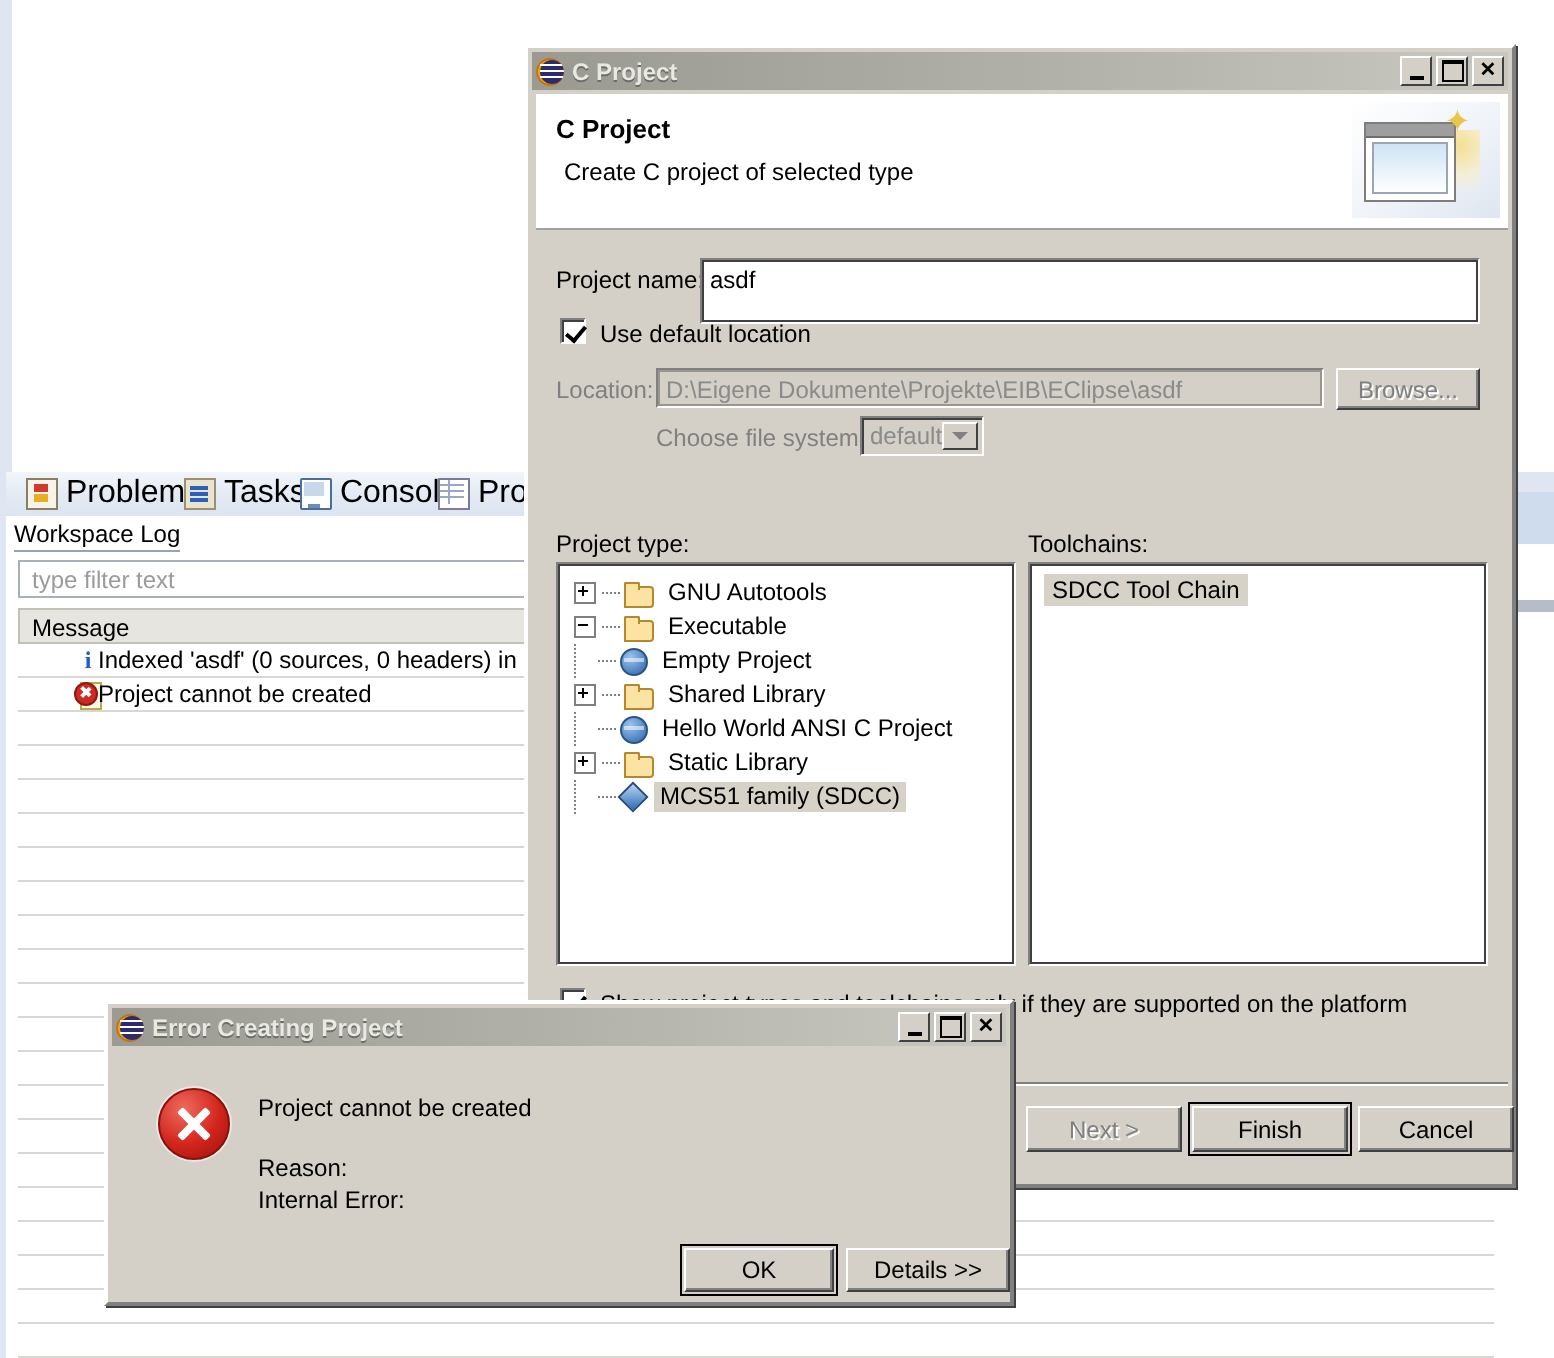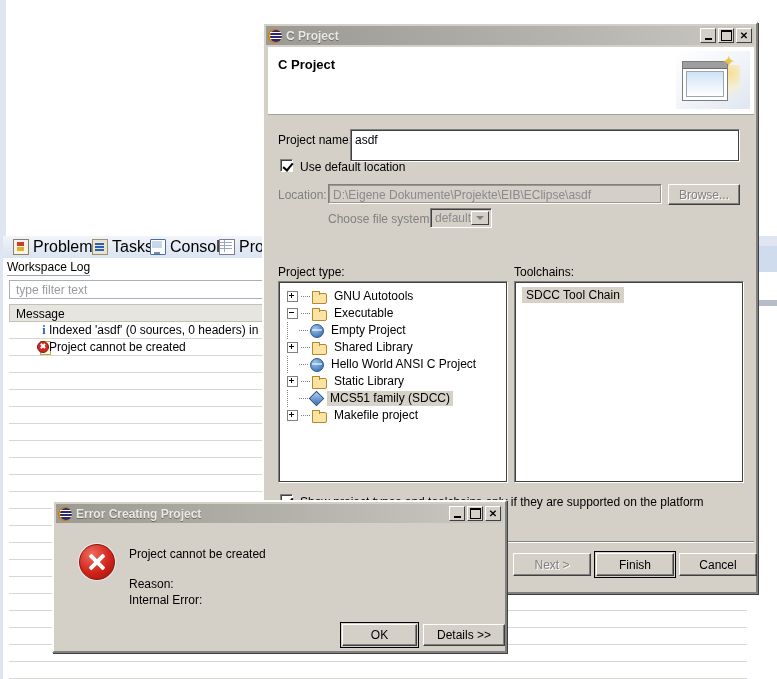--- a/index.html
+++ b/index.html
@@ -395,20 +395,21 @@
           <span class="g"></span>
         </span>
       <span class="tbtn cls">
           <span class="g"></span>
         </span>
     </span>
   </div>
 
   <div class="wz-banner">
     <div class="wz-h1">C Project</div>
+    <div class="wz-sub">Create C project of selected type</div>
     <div class="wz-img">
       <div class="sparkle"></div>
       <div class="winbox">
           <div class="winbar"></div>
           <div class="winpane"></div>
         </div>
       <div class="star">✦</div>
     </div>
   </div>
 
@@ -474,26 +475,20 @@
             <span class="dots"></span>
             <span class="folder"></span>
             <span class="tlabel">Static Library</span>
           </div>
           <div class="tnode">
             <span class="guide"></span>
             <span class="exp-spacer"></span>
             <span class="dots"></span>
             <span class="diamond"></span>
             <span class="tlabel sel">MCS51 family (SDCC)</span>
-          </div>
-          <div class="tnode">
-            <span class="exp plus"></span>
-            <span class="dots"></span>
-            <span class="folder"></span>
-            <span class="tlabel">Makefile project</span>
           </div>
         </div>
     </div>
 
     <div class="lbl" style="left:246px; top:150px;">Toolchains:</div>
     <div class="listbox" style="left:246px; top:166px; width:230px; height:202px;">
       <div class="lbitem sel" style="left:7px; top:5px;">SDCC Tool Chain</div>
     </div>
 
     <div class="cbx checked" style="left:12px; top:379px;"></div>

